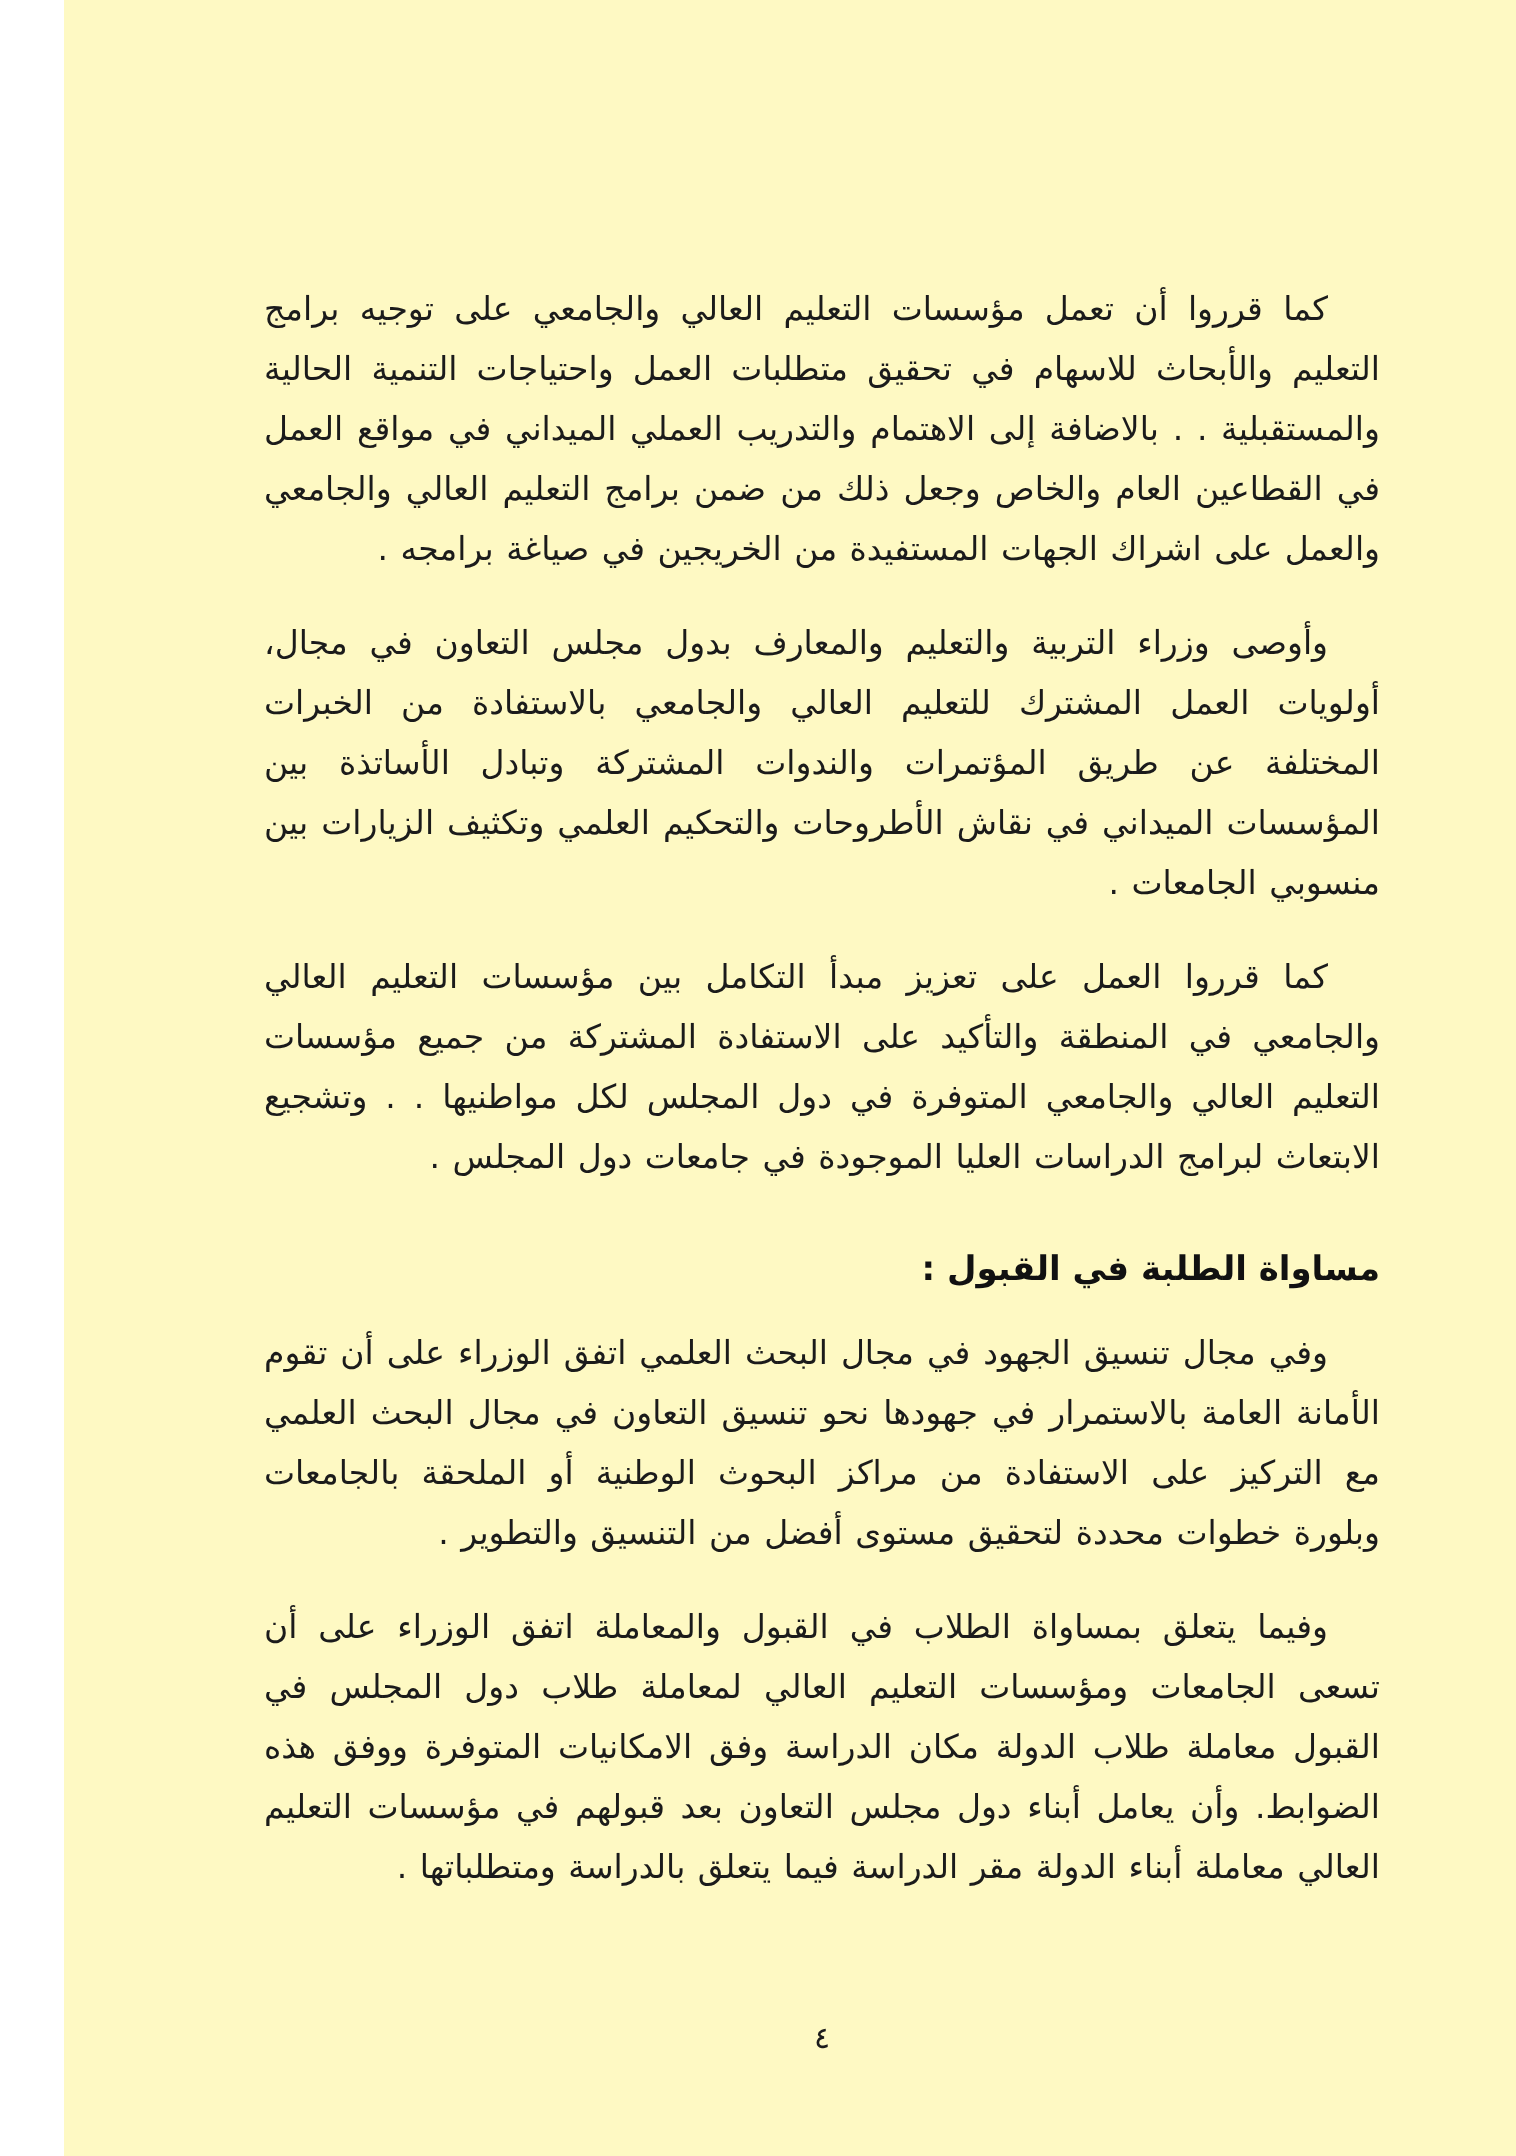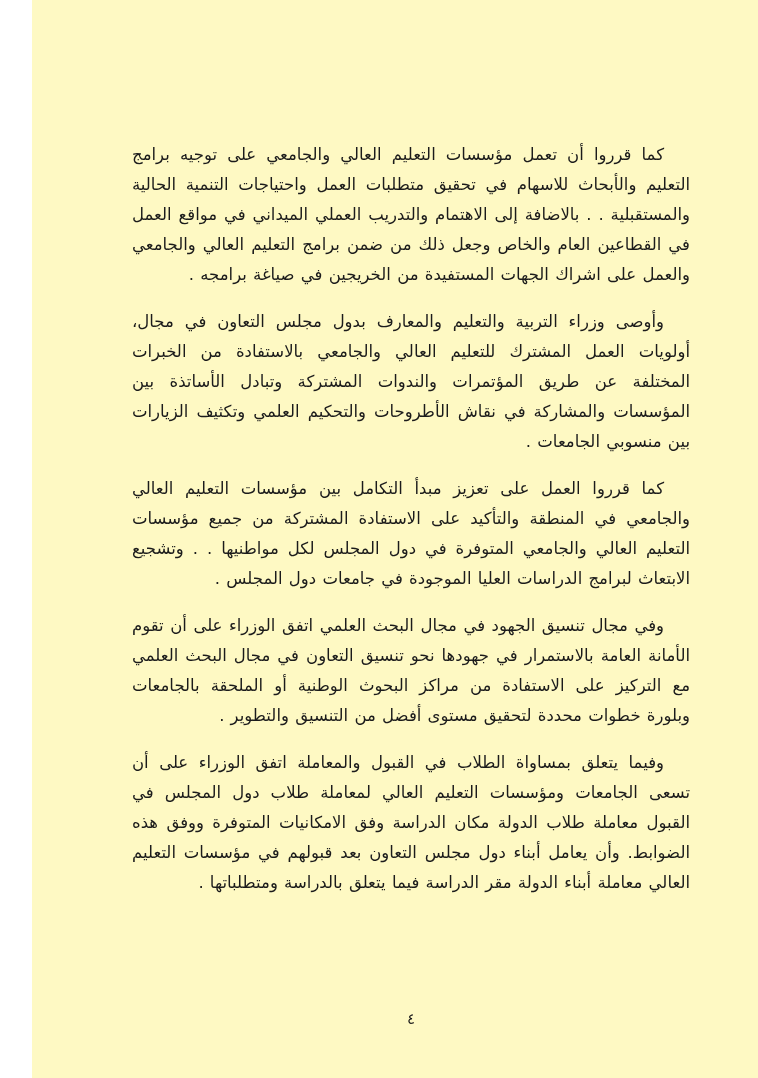--- a/index.html
+++ b/index.html
@@ -50,19 +50,20 @@
     color: #1b1b1b;
     font-family: "DejaVu Sans", sans-serif;
   }
 </style>
 </head>
 <body>
 
 <div class="page">
   <div class="text-block">
     <p>كما قرروا أن تعمل مؤسسات التعليم العالي والجامعي على توجيه برامج التعليم والأبحاث للاسهام في تحقيق متطلبات العمل واحتياجات التنمية الحالية والمستقبلية . . بالاضافة إلى الاهتمام والتدريب العملي الميداني في مواقع العمل في القطاعين العام والخاص وجعل ذلك من ضمن برامج التعليم العالي والجامعي والعمل على اشراك الجهات المستفيدة من الخريجين في صياغة برامجه .</p>
-    <p>وأوصى وزراء التربية والتعليم والمعارف بدول مجلس التعاون في مجال، أولويات العمل المشترك للتعليم العالي والجامعي بالاستفادة من الخبرات المختلفة عن طريق المؤتمرات والندوات المشتركة وتبادل الأساتذة بين المؤسسات والمشاركة في نقاش الأطروحات والتحكيم العلمي وتكثيف الزيارات بين منسوبي الجامعات .</p>
+    <p>وأوصى وزراء التربية والتعليم والمعارف بدول مجلس التعاون في مجال، أولويات العمل المشترك للتعليم العالي والجامعي بالاستفادة من الخبرات المختلفة عن طريق المؤتمرات والندوات المشتركة وتبادل الأساتذة بين المؤسسات الميداني في نقاش الأطروحات والتحكيم العلمي وتكثيف الزيارات بين منسوبي الجامعات .</p>
     <p>كما قرروا العمل على تعزيز مبدأ التكامل بين مؤسسات التعليم العالي والجامعي في المنطقة والتأكيد على الاستفادة المشتركة من جميع مؤسسات التعليم العالي والجامعي المتوفرة في دول المجلس لكل مواطنيها . . وتشجيع الابتعاث لبرامج الدراسات العليا الموجودة في جامعات دول المجلس .</p>
+    <h2 class="section-heading">مساواة الطلبة في القبول :</h2>
     <p>وفي مجال تنسيق الجهود في مجال البحث العلمي اتفق الوزراء على أن تقوم الأمانة العامة بالاستمرار في جهودها نحو تنسيق التعاون في مجال البحث العلمي مع التركيز على الاستفادة من مراكز البحوث الوطنية أو الملحقة بالجامعات وبلورة خطوات محددة لتحقيق مستوى أفضل من التنسيق والتطوير .</p>
     <p>وفيما يتعلق بمساواة الطلاب في القبول والمعاملة اتفق الوزراء على أن تسعى الجامعات ومؤسسات التعليم العالي لمعاملة طلاب دول المجلس في القبول معاملة طلاب الدولة مكان الدراسة وفق الامكانيات المتوفرة ووفق هذه الضوابط. وأن يعامل أبناء دول مجلس التعاون بعد قبولهم في مؤسسات التعليم العالي معاملة أبناء الدولة مقر الدراسة فيما يتعلق بالدراسة ومتطلباتها .</p>
   </div>
   <div class="page-number">٤</div>
 </div>
 
 </body></html>

